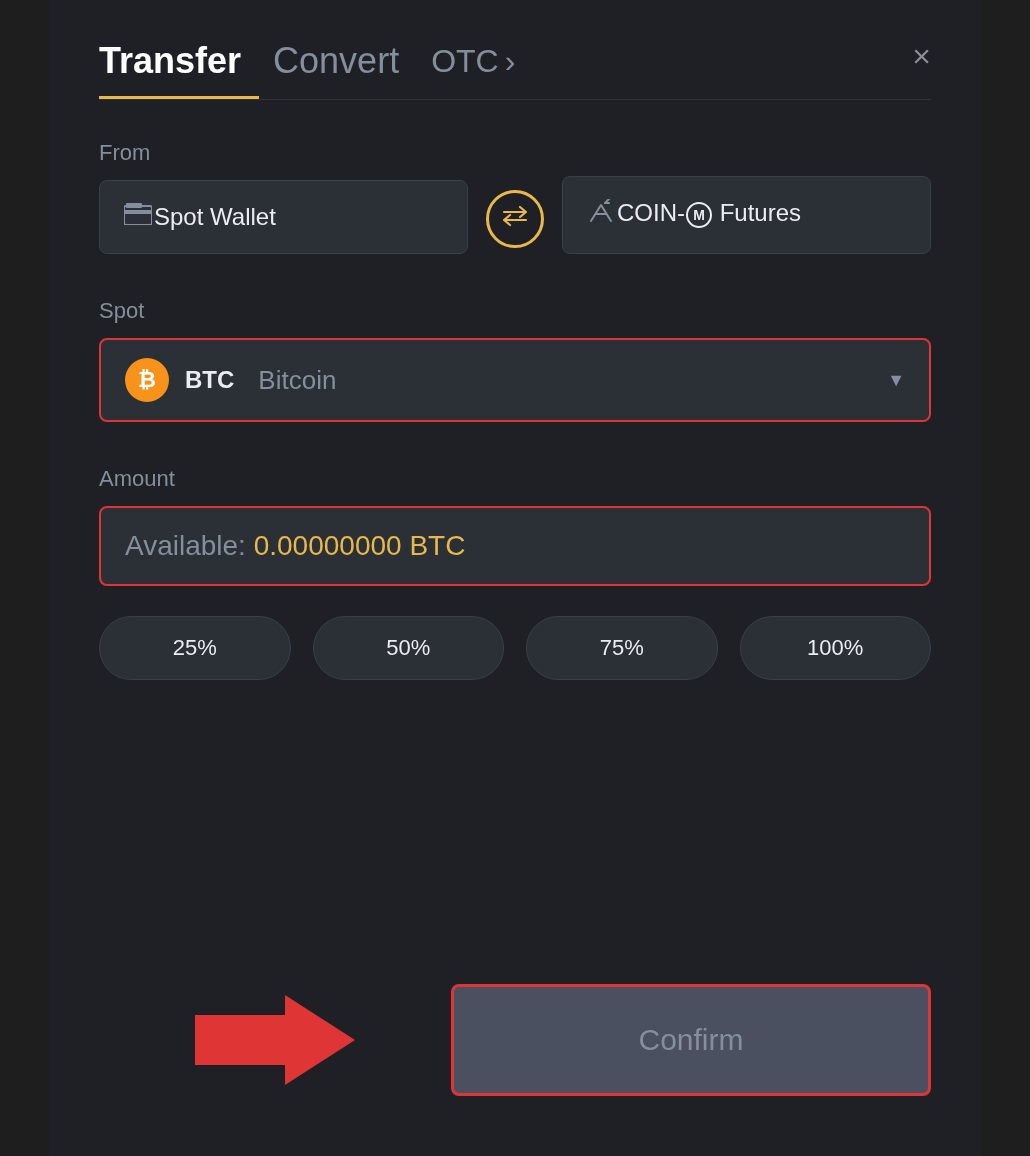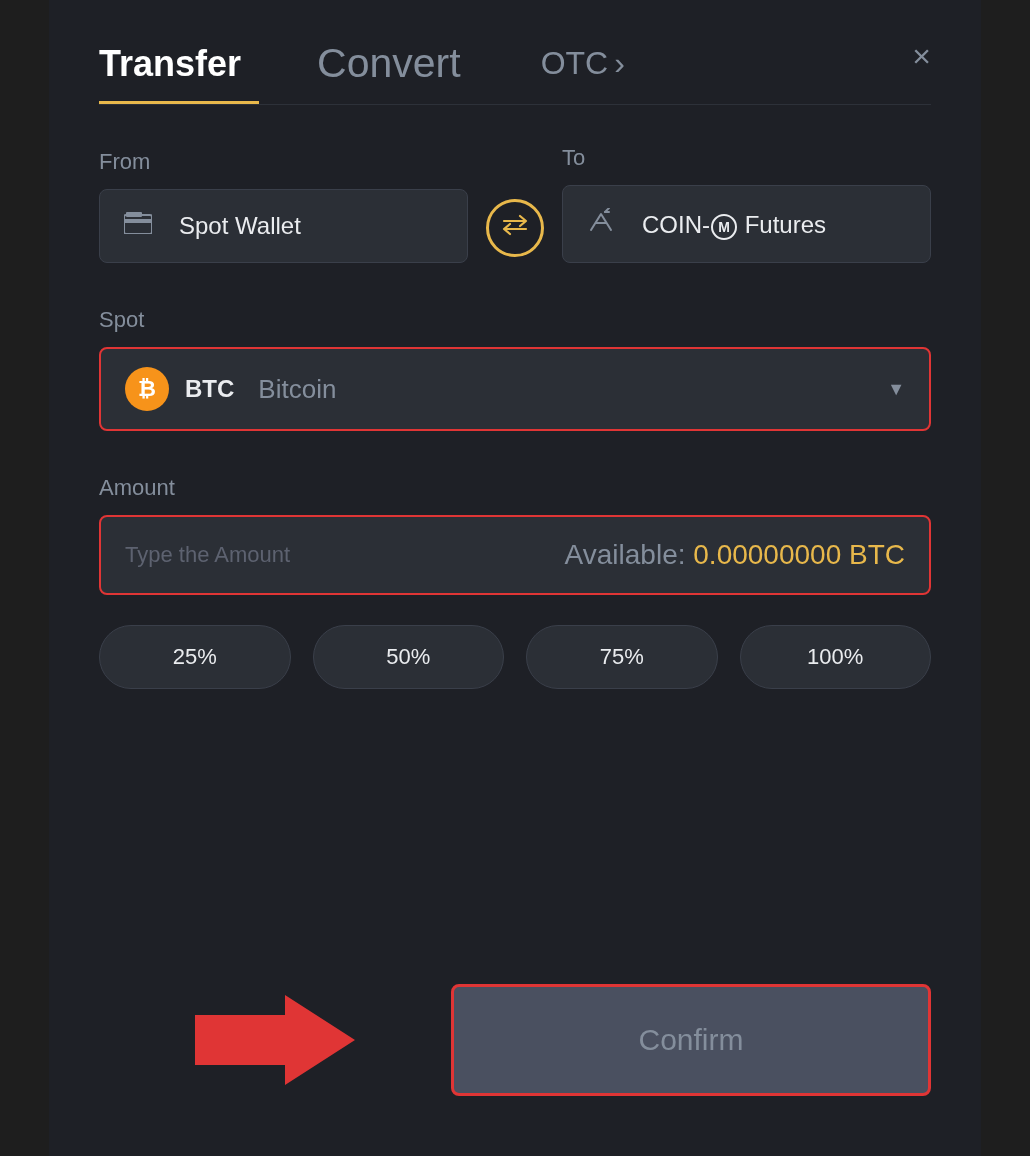--- a/index.html
+++ b/index.html
@@ -34,38 +34,36 @@
 
     .tab-transfer {
       font-size: 36px;
       font-weight: 700;
       color: #ffffff;
       cursor: pointer;
       padding-bottom: 14px;
     }
 
     .tab-convert {
-      font-size: 41px;
+      font-size: 36px;
       font-weight: 400;
       color: #848e9c;
       cursor: pointer;
       padding-bottom: 14px;
-      margin-left: 44px;
     }
 
     .tab-otc {
       font-size: 32px;
       font-weight: 400;
       color: #848e9c;
       cursor: pointer;
       padding-bottom: 14px;
       display: flex;
       align-items: center;
       gap: 6px;
-      margin-left: 48px;
     }
 
     .close-btn {
       position: absolute;
       right: 0;
       top: 0;
       font-size: 32px;
       color: #848e9c;
       cursor: pointer;
       line-height: 1;
@@ -102,22 +100,22 @@
       color: #848e9c;
       margin-bottom: 14px;
     }
 
     .wallet-box {
       background: #2b2f36;
       border: 1px solid #3a3f4a;
       border-radius: 8px;
       padding: 22px 24px;
       display: flex;
-      align-items: flex-end;
-      gap: 27px;
+      align-items: flex-start;
+      gap: 2px;
       cursor: pointer;
     }
 
     .wallet-icon {
       font-size: 22px;
       color: #848e9c;
     }
 
     .wallet-name {
       font-size: 24px;
@@ -323,21 +321,20 @@
         <span class="swap-icon">
           <svg width="26" height="22" viewBox="0 0 26 22" fill="none">
             <path d="M2 7h22M18 2l6 5-6 5" stroke="#e8b84b" stroke-width="2.2" stroke-linecap="round" stroke-linejoin="round"></path>
             <path d="M24 15H2M8 10l-6 5 6 5" stroke="#e8b84b" stroke-width="2.2" stroke-linecap="round" stroke-linejoin="round"></path>
           </svg>
         </span>
       </button>
     </div>
 
     <div class="field-group">
-      <span class="field-label">To</span>
       <div class="wallet-box">
         <span class="wallet-icon">
           <svg width="28" height="26" viewBox="0 0 28 26" fill="none">
             <path d="M4 22L14 6l10 16" stroke="#848e9c" stroke-width="2" stroke-linecap="round" stroke-linejoin="round" fill="none"></path>
             <path d="M9 15h10" stroke="#848e9c" stroke-width="2" stroke-linecap="round"></path>
             <path d="M18 4l4-4" stroke="#848e9c" stroke-width="2" stroke-linecap="round"></path>
             <path d="M18 4l4 0" stroke="#848e9c" stroke-width="2" stroke-linecap="round"></path>
           </svg>
         </span>
         <span class="wallet-name">
@@ -352,21 +349,20 @@
     <div class="btc-icon">
       <span>₿</span>
     </div>
     <span class="coin-name-bold">BTC</span>
     <span class="coin-name-light">Bitcoin</span>
     <span class="coin-dropdown-arrow">▼</span>
   </div>
 
   <span class="amount-label">Amount</span>
   <div class="amount-box">
-    <input class="amount-input" type="text" placeholder="Type the Amount" style="">
     <span class="amount-available">
       <span>Available:</span>
       <span class="amount-available-value">0.00000000 BTC</span>
     </span>
   </div>
 
   <div class="pct-row">
     <button class="pct-btn">25%</button>
     <button class="pct-btn">50%</button>
     <button class="pct-btn">75%</button>

